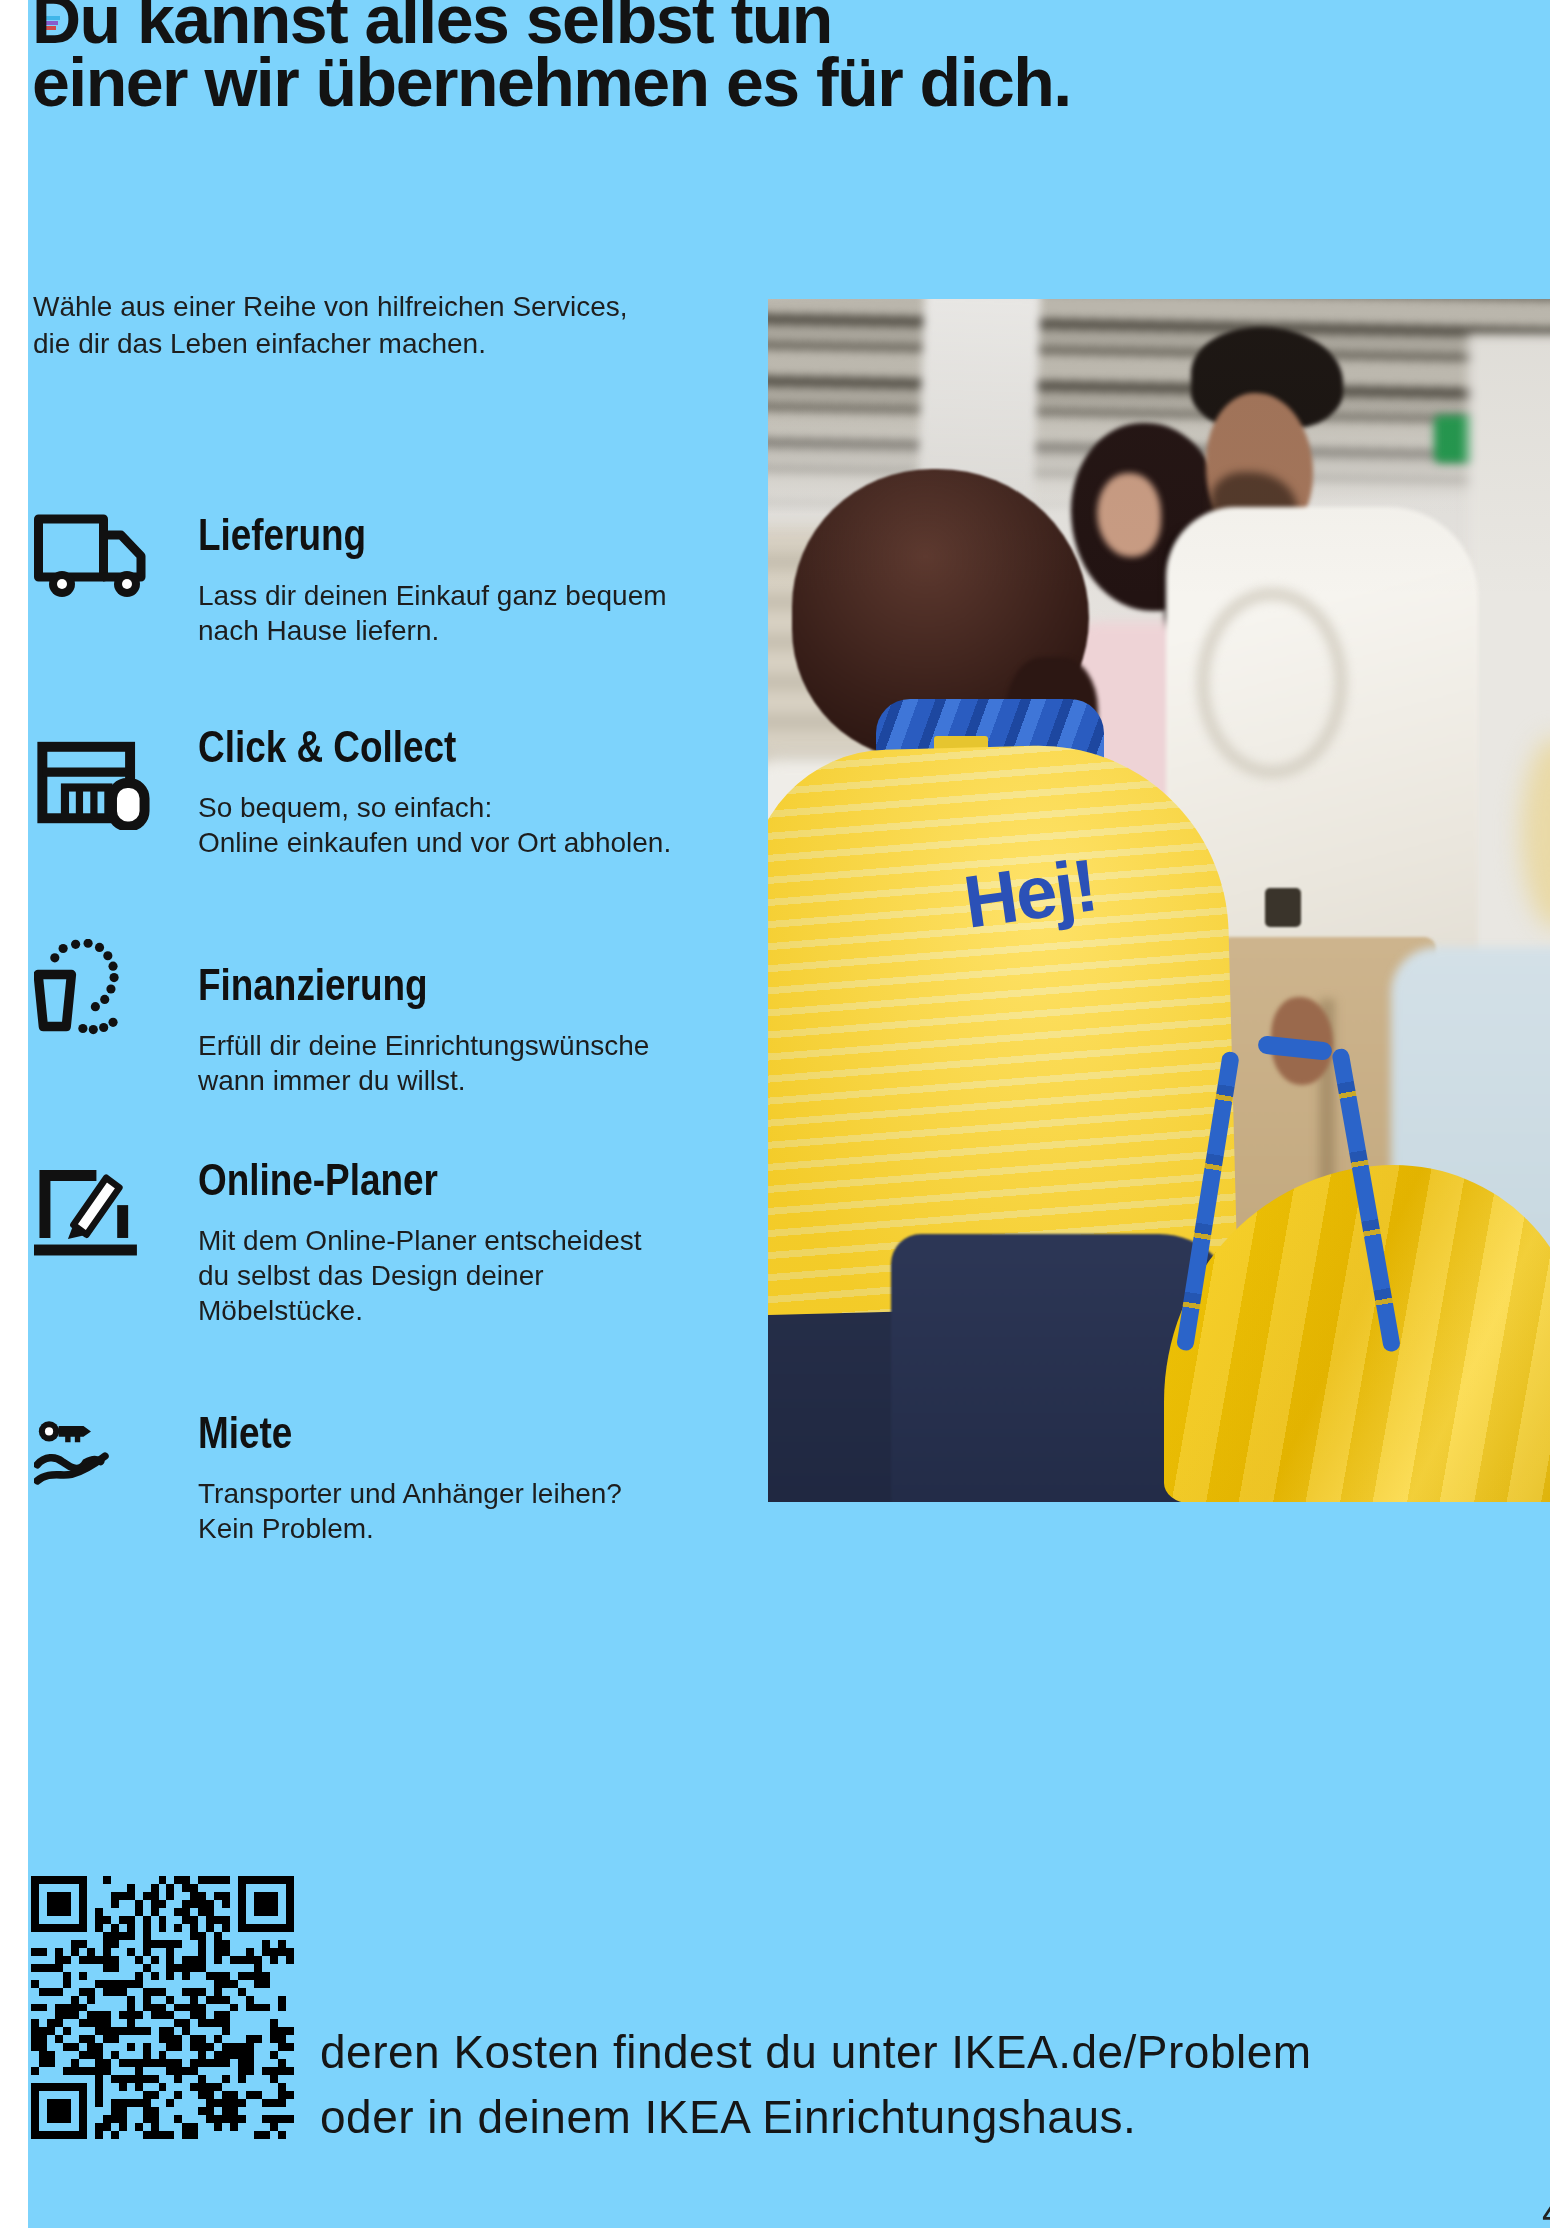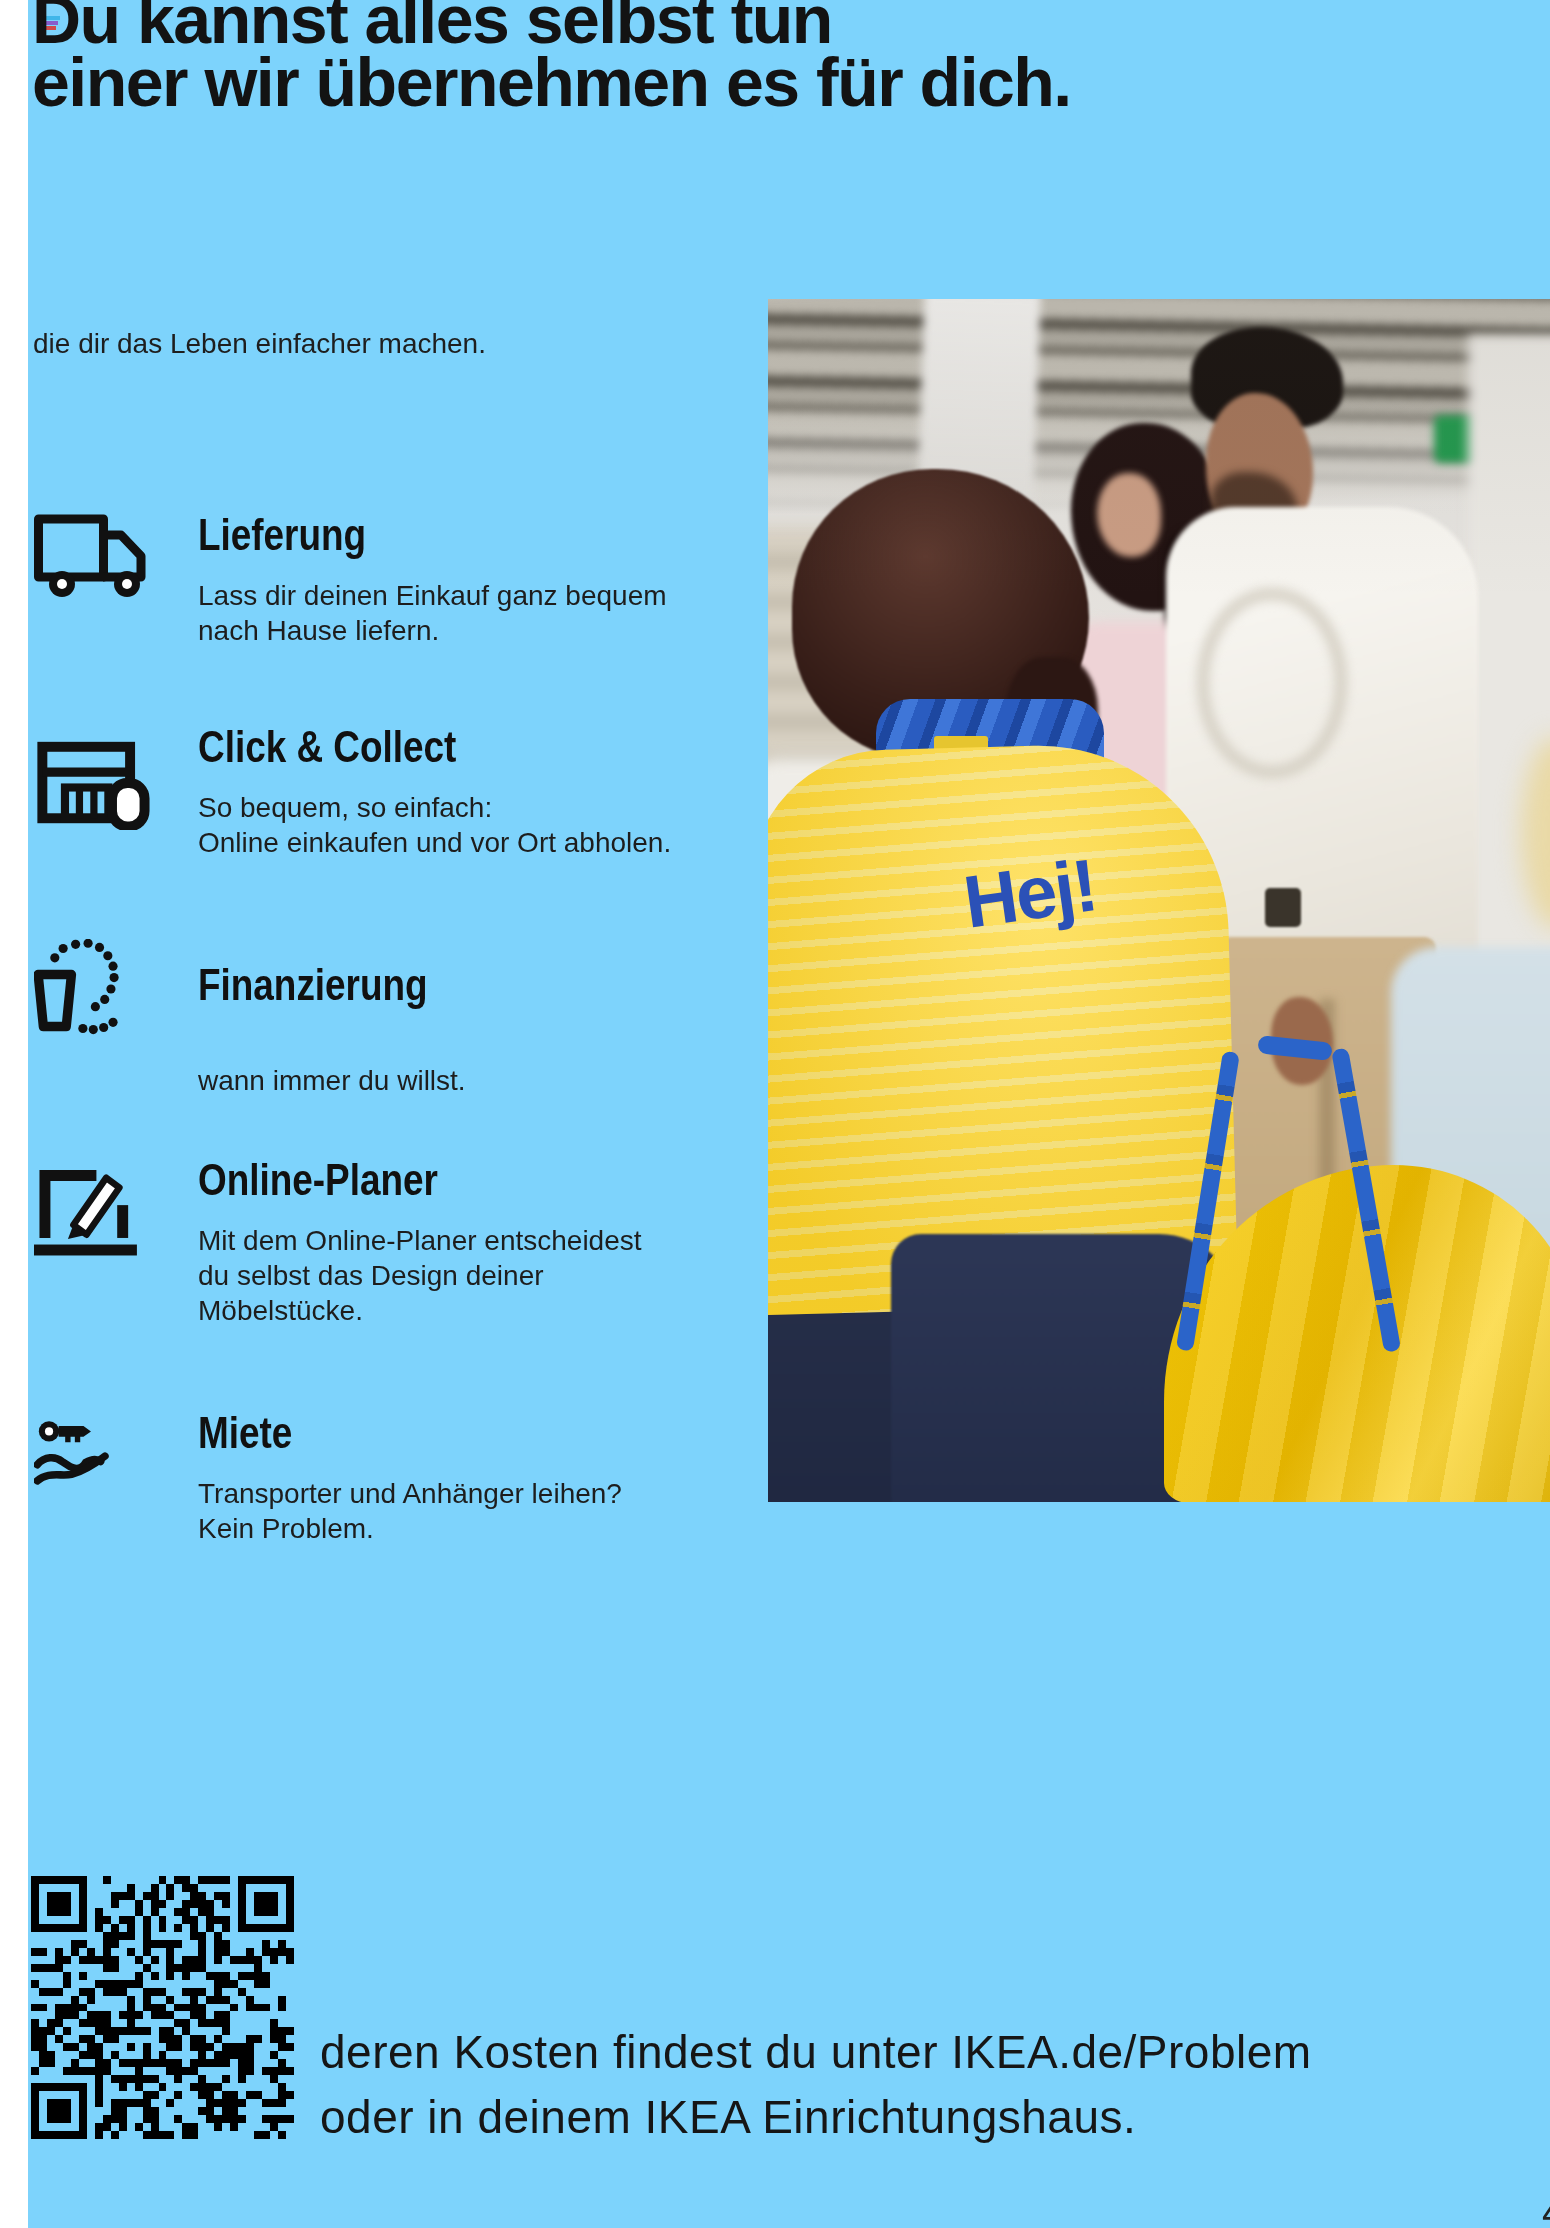--- a/index.html
+++ b/index.html
@@ -123,21 +123,21 @@
       <i></i>
       <i></i>
     </span>
 
   <h1 class="title">
     <span>Du kannst alles selbst tun</span><br>
     <span>einer wir übernehmen es für dich.</span>
   </h1>
 
   <div class="intro">
-    <br>
+    <span>Wähle aus einer Reihe von hilfreichen Services,</span><br>
     <span>die dir das Leben einfacher machen.</span>
   </div>
 
   <div class="service" style="top:510px">
     <span class="svc-icon">
       <svg width="116" height="85" viewBox="0 0 116 85">
         <g fill="none" stroke="#111" stroke-width="9" stroke-linejoin="round">
           <rect x="4.5" y="5" width="65" height="58"></rect>
           <path d="M69 21 H87 L107 42 V63 H69"></path>
         </g>
@@ -197,21 +197,21 @@
           <circle cx="47" cy="86" r="4.4"></circle>
             <circle cx="57" cy="87" r="4.4"></circle>
           <circle cx="67" cy="85" r="4.4"></circle>
             <circle cx="76" cy="80" r="4.4"></circle>
         </g>
       </svg>
     </span>
     <div class="svc-body">
       <h2>Finanzierung</h2>
       <p>
-        <br>
+        <span>Erfüll dir deine Einrichtungswünsche</span><br>
         <span>wann immer du willst.</span>
       </p>
     </div>
   </div>
 
   <div class="service" style="top:1155px">
     <span class="svc-icon">
       <svg width="104" height="101" viewBox="0 0 95 92">
         <path d="M10 72 V15 H57" fill="none" stroke="#111" stroke-width="10"></path>
         <line x1="81" y1="42" x2="81" y2="72" stroke="#111" stroke-width="10"></line>

